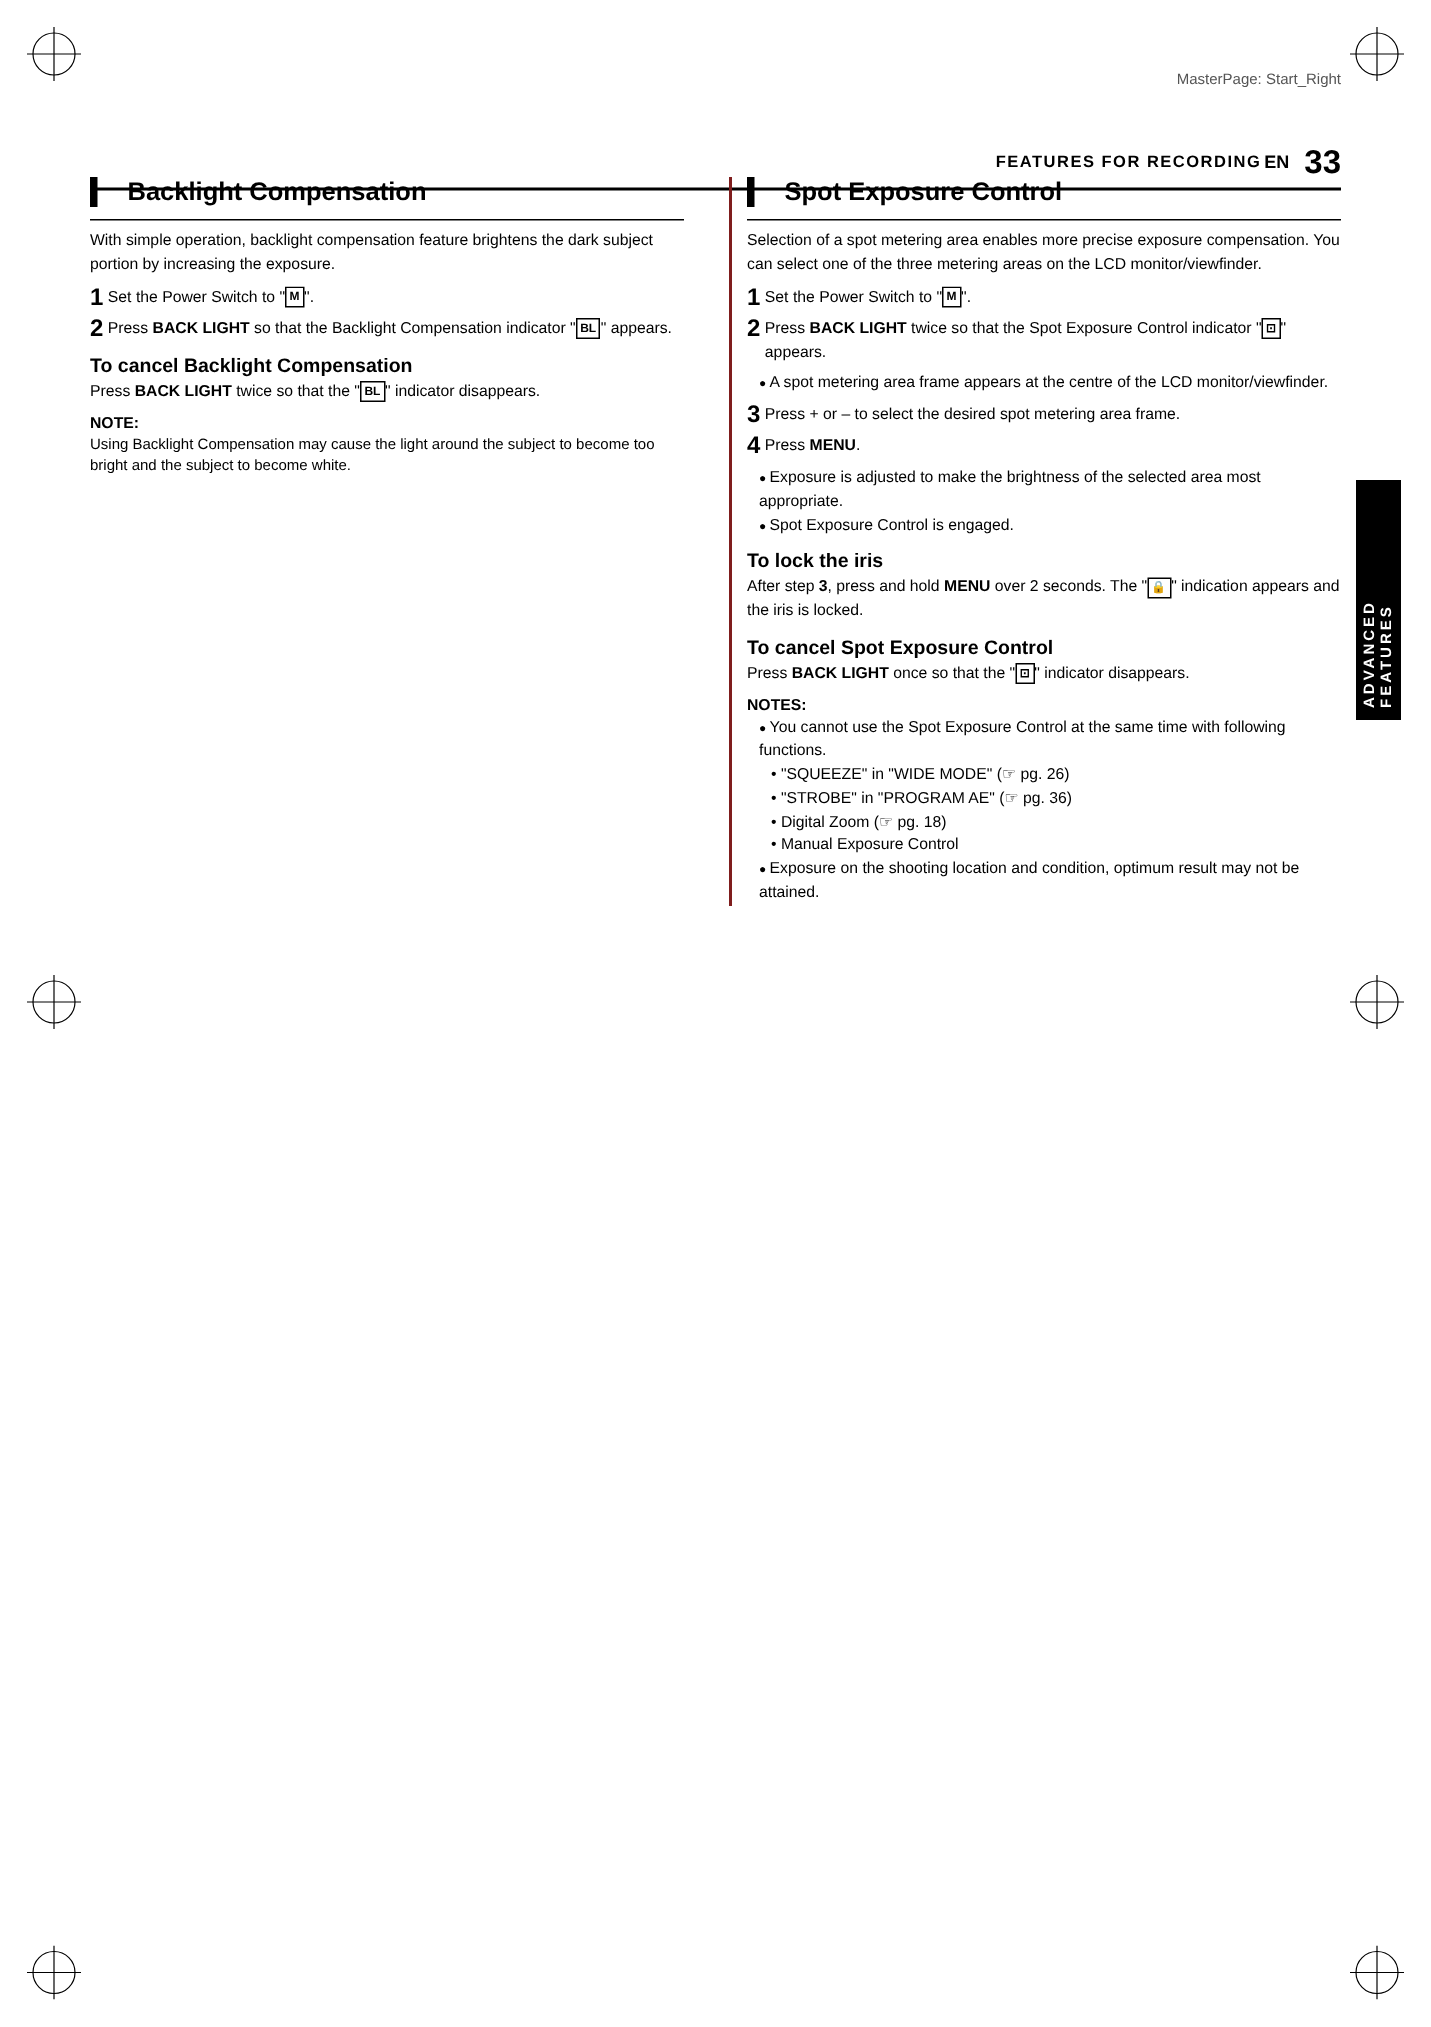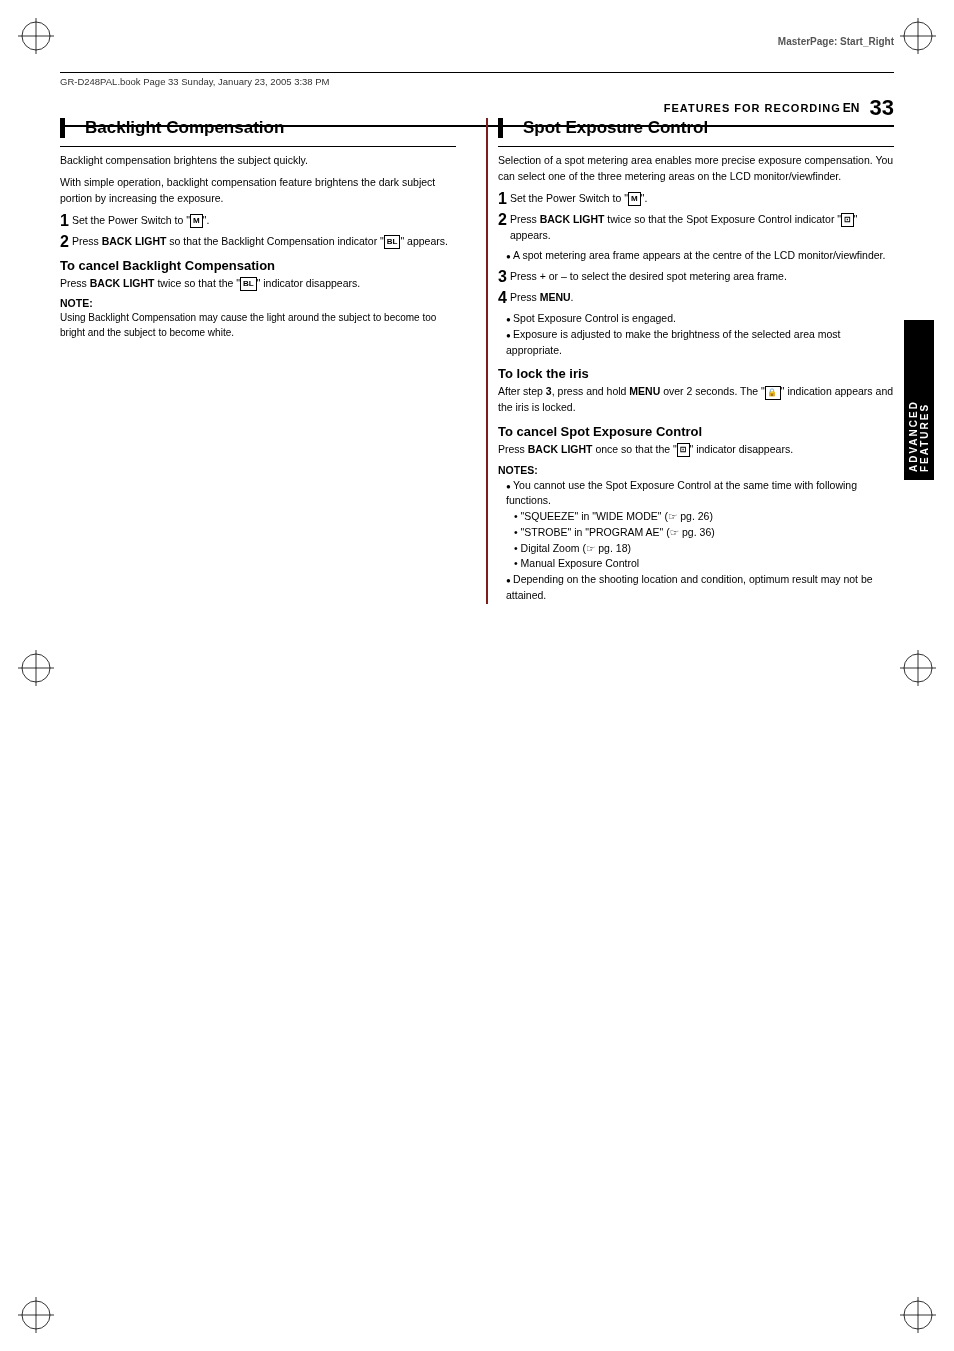--- a/index.html
+++ b/index.html
@@ -16,25 +16,24 @@
     .page-container {
       width: 954px;
       min-height: 1351px;
       position: relative;
       padding: 0;
     }
 
     
     .master-page-label {
       position: absolute;
-      top: 36px;
+      top: 48px;
       right: 60px;
       font-size: 10px;
       color: #555;
-      font-weight: bold;
     }
 
     
     .file-info-bar {
       position: absolute;
       top: 72px;
       left: 60px;
       right: 60px;
       border-top: 1px solid #000;
       padding-top: 3px;
@@ -280,37 +279,35 @@
   <div class="reg-mark reg-mid-right">
     <svg viewBox="0 0 36 36">
       <circle cx="18" cy="18" r="14" fill="none" stroke="#000" stroke-width="0.8"></circle>
       <line x1="18" y1="0" x2="18" y2="36" stroke="#000" stroke-width="0.8"></line>
       <line x1="0" y1="18" x2="36" y2="18" stroke="#000" stroke-width="0.8"></line>
     </svg>
   </div>
 
   <div class="master-page-label">MasterPage: Start_Right</div>
 
-  <div class="file-info-bar">GR-D248PAL.book  Page 33  Sunday, January 23, 2005  3:38 PM</div>
 
   <div class="page-header">
     <span class="page-header-text">FEATURES FOR RECORDING</span>
     <span class="page-en">EN</span>
     <span class="page-number">33</span>
   </div>
 
   <div class="sidebar-label">ADVANCED FEATURES</div>
 
   <div class="content-area">
 
     <div class="left-column">
       <div class="section-title">Backlight Compensation</div>
       <div class="section-divider"></div>
 
-      <div class="body-text">Backlight compensation brightens the subject quickly.</div>
       <div class="body-text">With simple operation, backlight compensation feature brightens the dark subject portion by increasing the exposure.</div>
 
       <div class="step-container clearfix">
         <span class="step-number">1</span>
         <div class="step-text">
           Set the Power Switch to "<span class="icon-box">M</span>".
         </div>
       </div>
 
       <div class="step-container clearfix">
@@ -359,22 +356,22 @@
       </div>
 
       <div class="step-container clearfix">
         <span class="step-number">4</span>
         <div class="step-text">
           Press <b>MENU</b>.
         </div>
       </div>
 
       <ul class="bullet-list">
+        <li>Exposure is adjusted to make the brightness of the selected area most appropriate.</li>
         <li>Spot Exposure Control is engaged.</li>
-        <li>Exposure is adjusted to make the brightness of the selected area most appropriate.</li>
       </ul>
 
       <div class="sub-heading">To lock the iris</div>
       <div class="body-text">
         After step <b>3</b>, press and hold <b>MENU</b> over 2 seconds. The "<span class="icon-box">🔒</span>" indication appears and the iris is locked.
       </div>
 
       <div class="sub-heading">To cancel Spot Exposure Control</div>
       <div class="body-text">
         Press <b>BACK LIGHT</b> once so that the "<span class="icon-box">⊡</span>" indicator disappears.
@@ -384,19 +381,19 @@
       <ul class="bullet-list">
         <li>You cannot use the Spot Exposure Control at the same time with following functions.</li>
       </ul>
       <ul class="sub-bullet-list">
         <li>"SQUEEZE" in "WIDE MODE" (☞ pg. 26)</li>
         <li>"STROBE" in "PROGRAM AE" (☞ pg. 36)</li>
         <li>Digital Zoom (☞ pg. 18)</li>
         <li>Manual Exposure Control</li>
       </ul>
       <ul class="bullet-list">
-        <li>Depending on the shooting location and condition, optimum result may not be attained.</li>
+        <li>Exposure on the shooting location and condition, optimum result may not be attained.</li>
       </ul>
 
     </div>
   </div>
 
 </div>
 
 </body></html>

